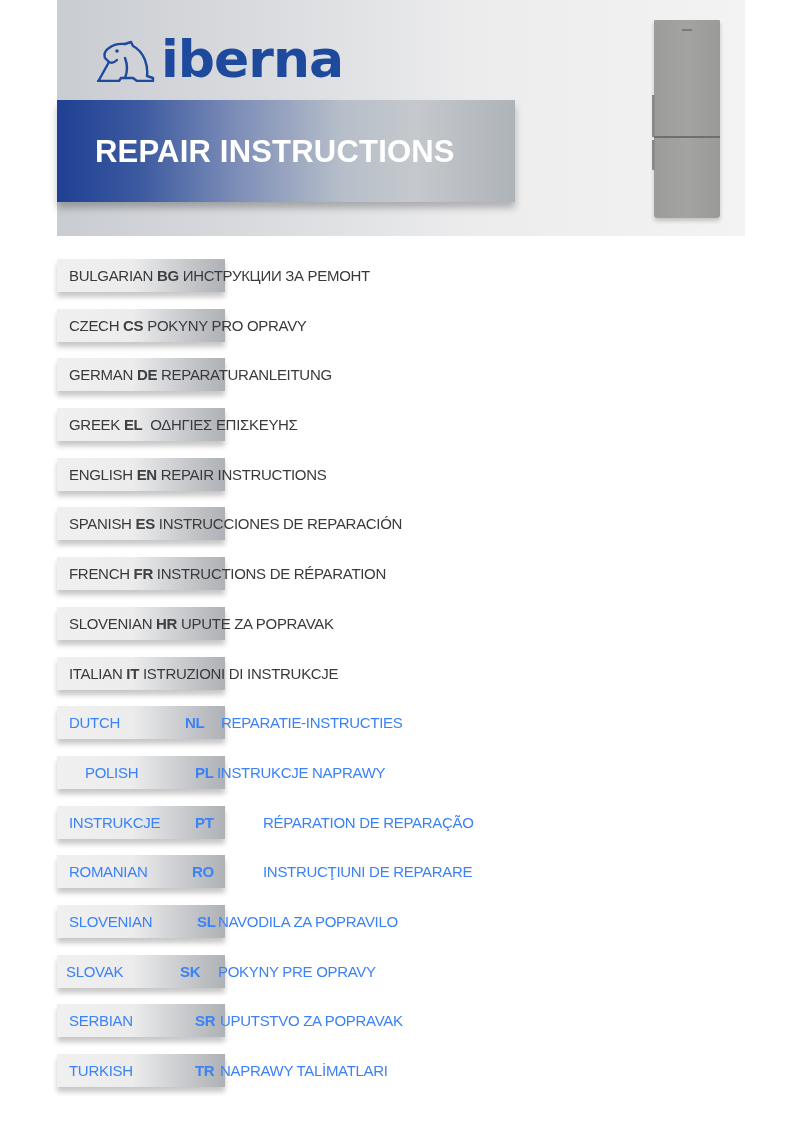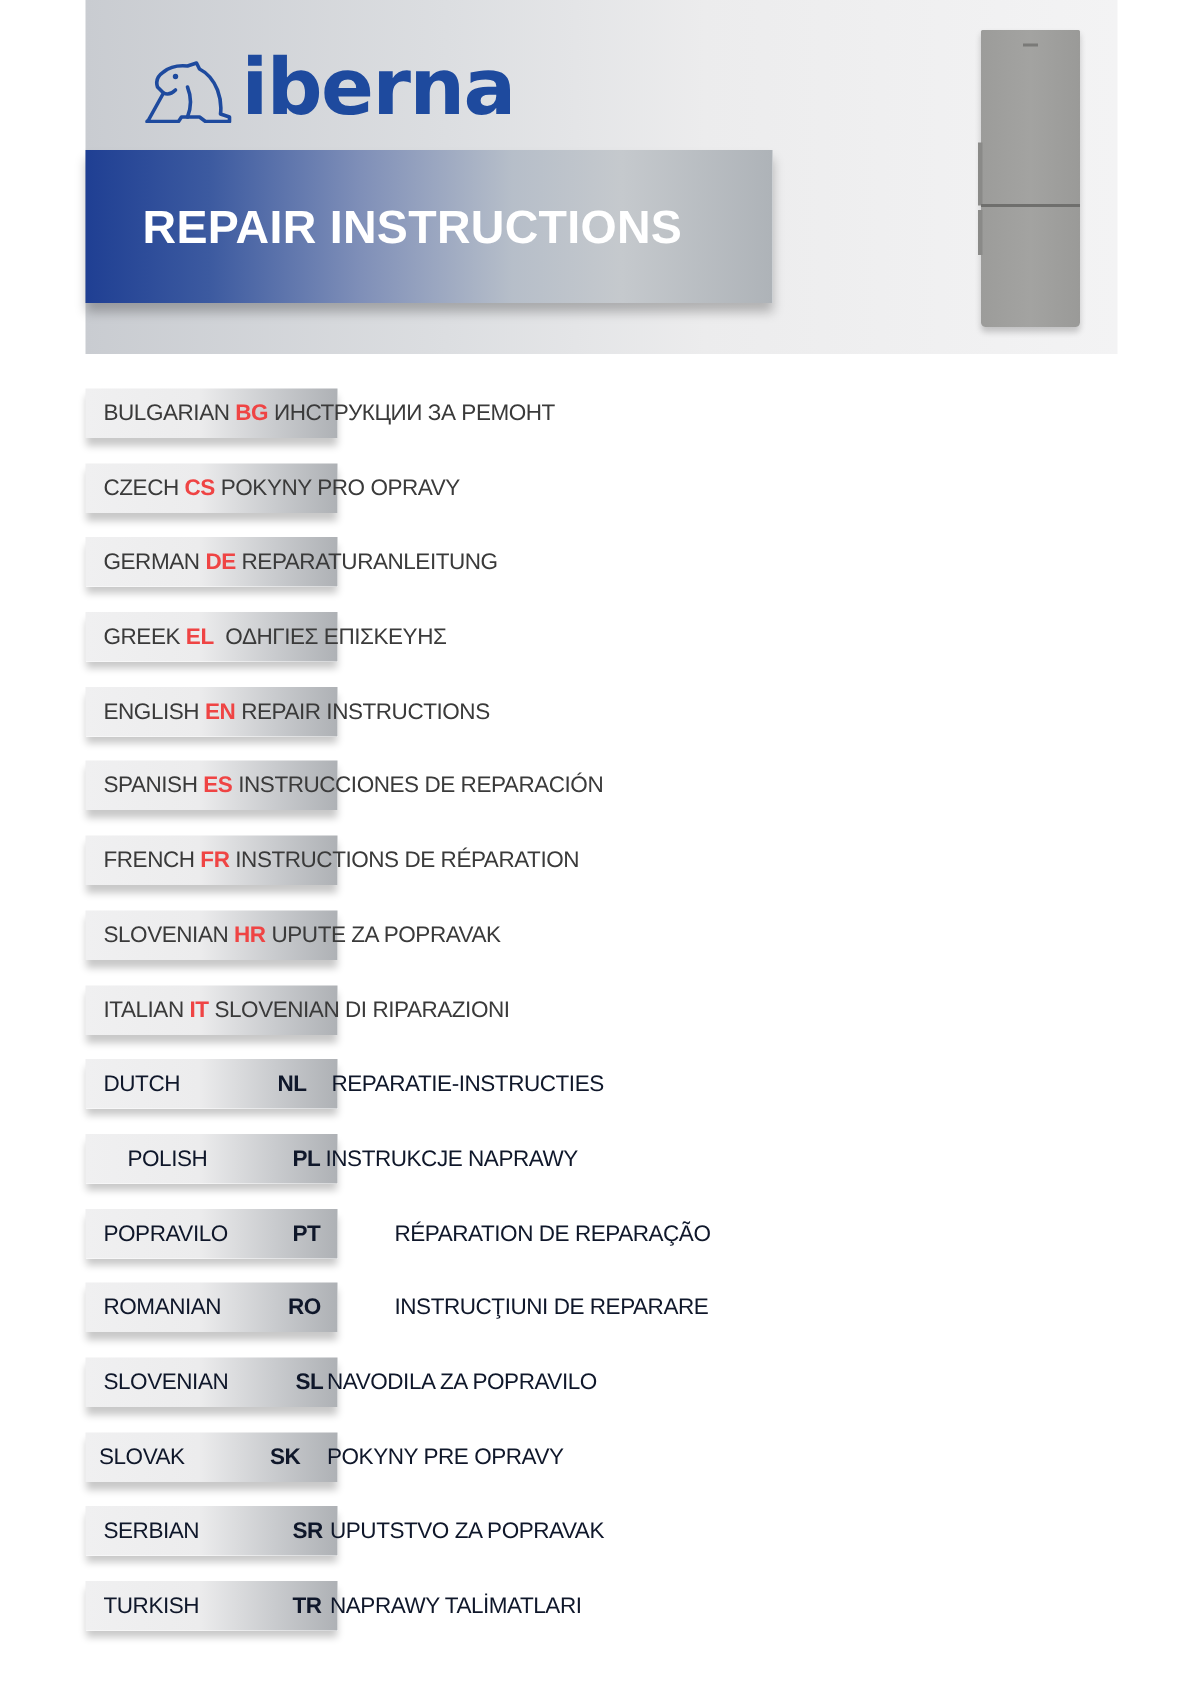--- a/index.html
+++ b/index.html
@@ -24,22 +24,22 @@
   .fridge .h2 { position:absolute; left:-2px; top:120px; width:3px; height:30px; background:#8a8a88; }
   .fridge .badge { position:absolute; left:28px; top:9px; width:10px; height:2px; background:#7a7a78; }
 
   .rows { position:absolute; left:57px; top:252px; }
   .row { position:relative; height:49.7px; }
   .bar { position:absolute; left:0; top:7px; width:168px; height:33px;
          background:linear-gradient(90deg,#f0f0f1 0%,#ececed 45%,#c9cbce 75%,#aeb1b5 100%);
          box-shadow:0 5px 5px rgba(0,0,0,0.22); }
   .line { position:absolute; left:12px; top:15px; font-size:15px; color:#3a3a3a; white-space:nowrap;
           letter-spacing:-0.3px; }
-  .code { font-weight:bold; color:#ef4444; }
-  .abs { position:absolute; top:15px; font-size:15px; color:#0f172a; white-space:nowrap; letter-spacing:-0.3px; }
+  .code { font-weight:bold; color:#404040; }
+  .abs { position:absolute; top:15px; font-size:15px; color:#3b82f6; white-space:nowrap; letter-spacing:-0.3px; }
 </style>
 </head>
 <body>
 
 <div class="header">
   <div class="logo">
     <svg width="62" height="44" viewBox="0 0 62 44">
       <g fill="none" stroke="#1e4a9e" stroke-width="2.4" stroke-linejoin="round" stroke-linecap="round">
         <path d="M4 42 L14 24 L10 20 Q8 14 14 10 Q20 5 30 6 L36 4 L38 8 Q46 12 50 22 Q53 30 52 38 L58 40 L58 43 L42 43 L38 40 L26 40 L24 43 L3 43 Z"></path>
         <path d="M14 24 Q18 26 22 22"></path>
@@ -89,38 +89,38 @@
   <div class="row">
       <div class="bar"></div>
     <div class="line"><span>FRENCH</span> <span class="code">FR</span> <span>INSTRUCTIONS DE RÉPARATION</span></div>
     </div>
   <div class="row">
       <div class="bar"></div>
     <div class="line"><span>SLOVENIAN</span> <span class="code">HR</span> <span>UPUTE ZA POPRAVAK</span></div>
     </div>
   <div class="row">
       <div class="bar"></div>
-    <div class="line"><span>ITALIAN</span> <span class="code">IT</span> <span>SLOVENIAN DI RIPARAZIONI</span></div>
+    <div class="line"><span>ITALIAN</span> <span class="code">IT</span> <span>ISTRUZIONI DI INSTRUKCJE</span></div>
     </div>
 
   <div class="row">
       <div class="bar"></div>
     <span class="abs" style="left:12px">DUTCH</span>
     <span class="abs code" style="left:128px">NL</span>
     <span class="abs" style="left:164px">REPARATIE-INSTRUCTIES</span>
     </div>
   <div class="row">
       <div class="bar"></div>
     <span class="abs" style="left:28px">POLISH</span>
     <span class="abs code" style="left:138px">PL</span>
     <span class="abs" style="left:160px">INSTRUKCJE NAPRAWY</span>
     </div>
   <div class="row">
       <div class="bar"></div>
-    <span class="abs" style="left:12px">POPRAVILO</span>
+    <span class="abs" style="left:12px">INSTRUKCJE</span>
     <span class="abs code" style="left:138px">PT</span>
     <span class="abs" style="left:206px">RÉPARATION DE REPARAÇÃO</span>
     </div>
   <div class="row">
       <div class="bar"></div>
     <span class="abs" style="left:12px">ROMANIAN</span>
     <span class="abs code" style="left:135px">RO</span>
     <span class="abs" style="left:206px">INSTRUCŢIUNI DE REPARARE</span>
     </div>
   <div class="row">

